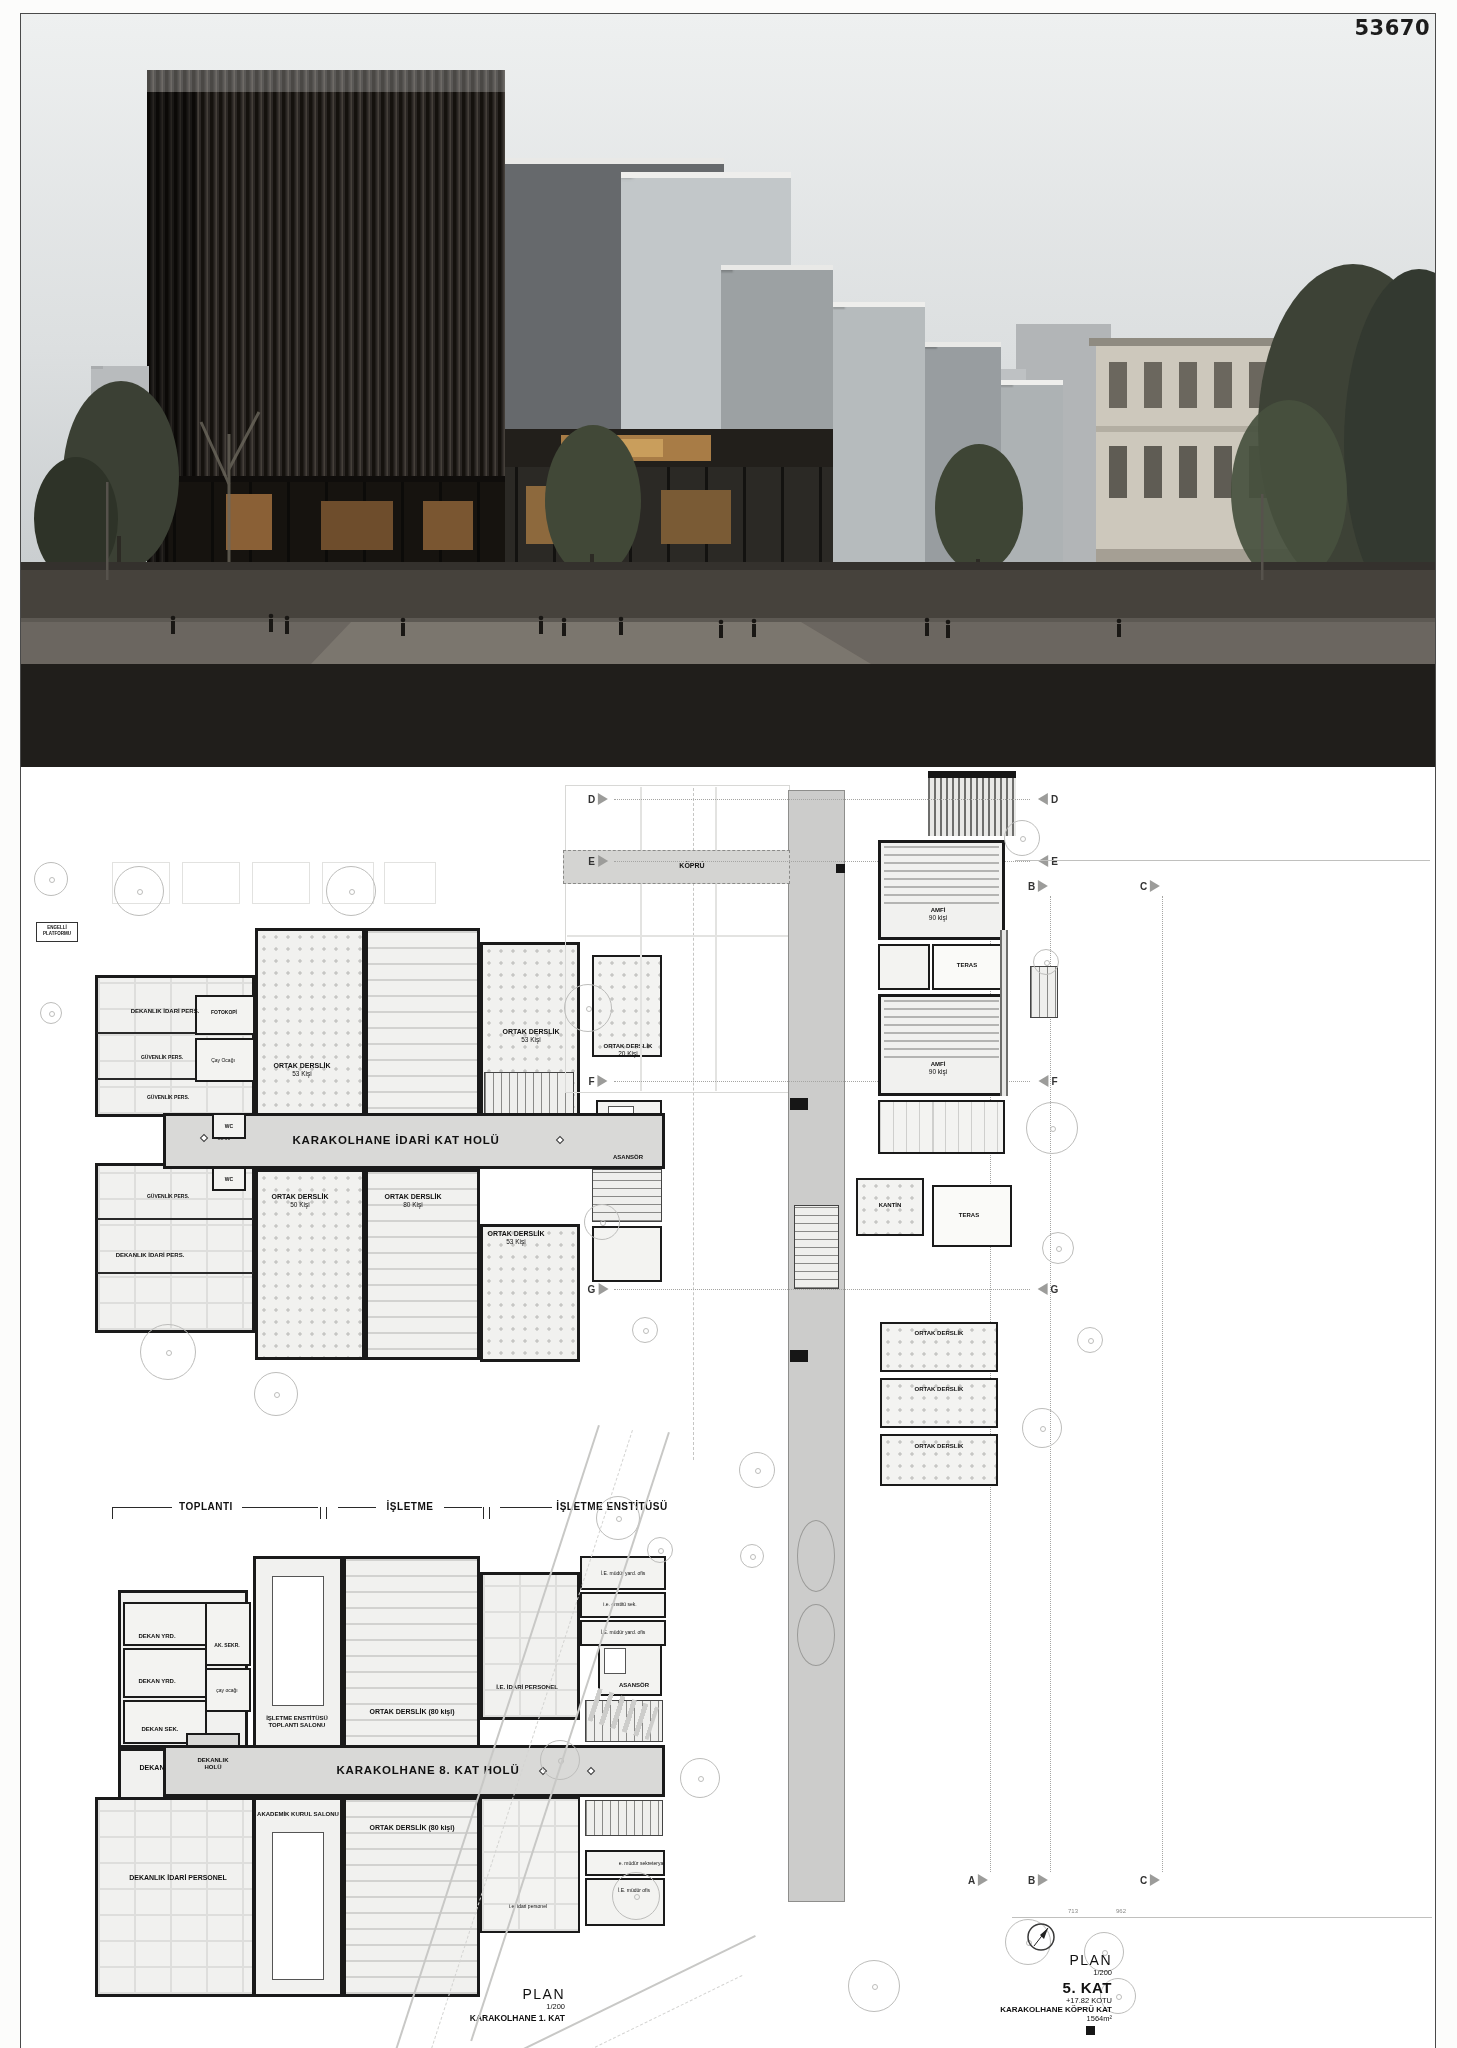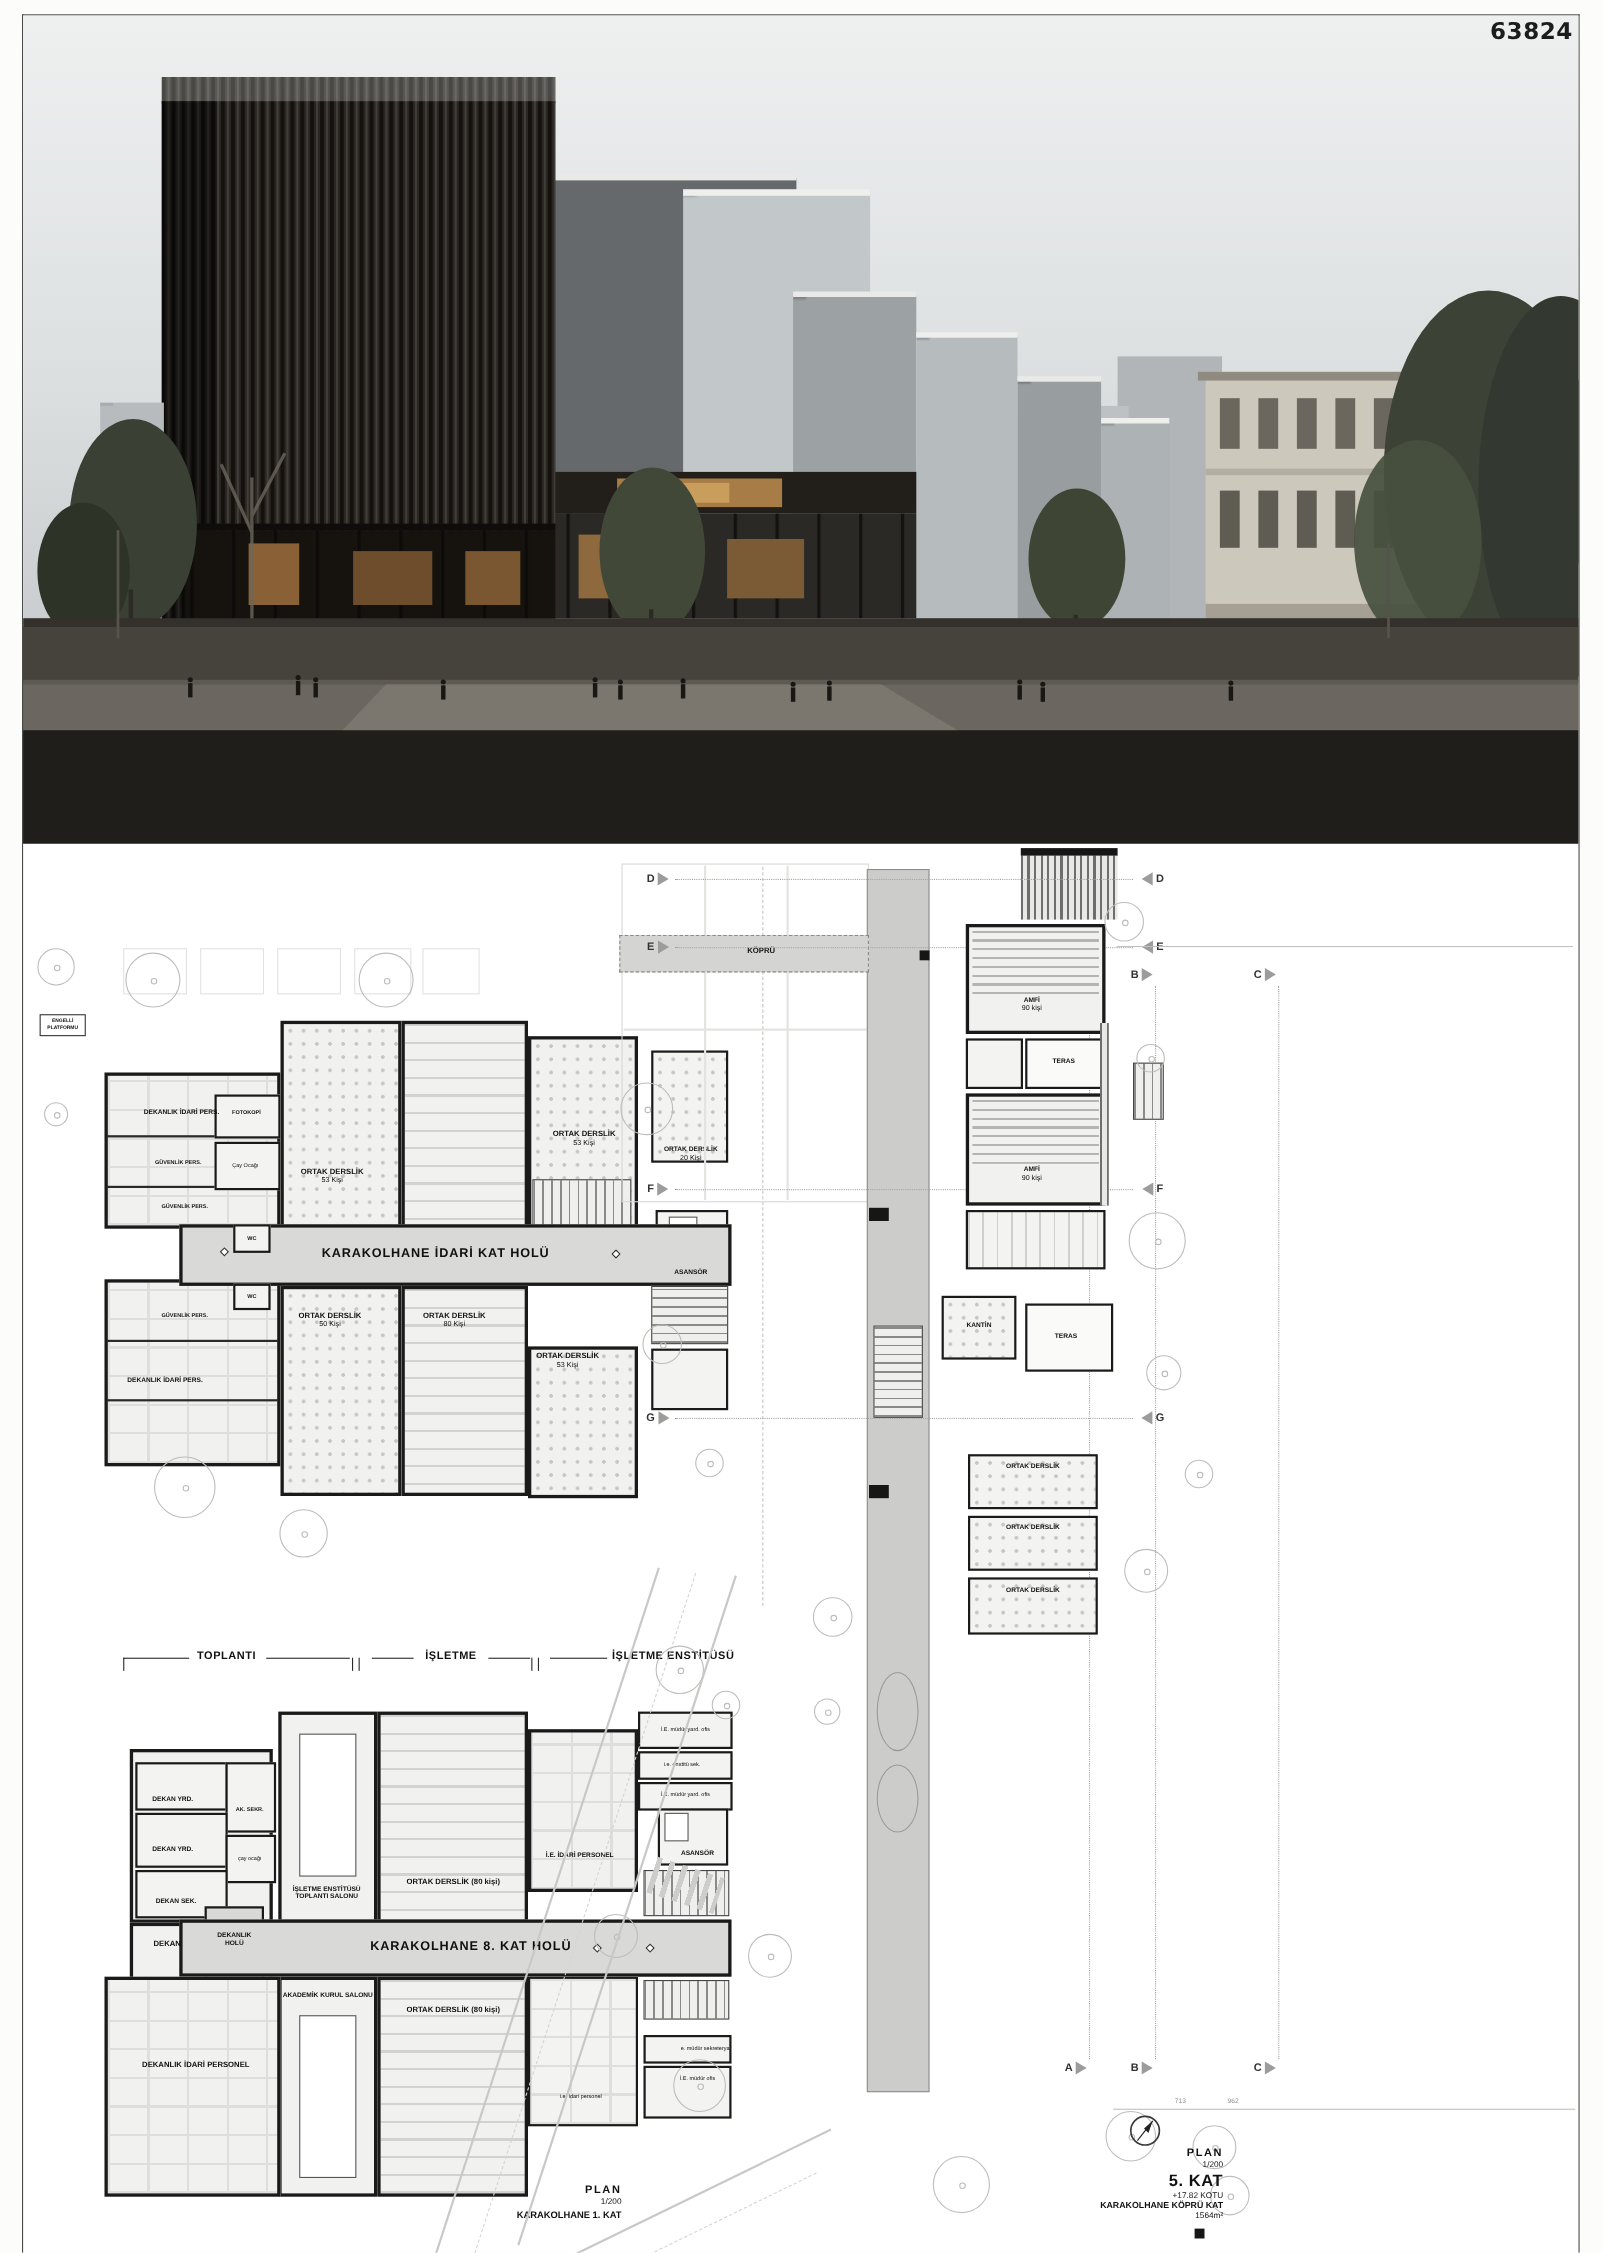--- a/index.html
+++ b/index.html
@@ -42,21 +42,21 @@
 .fline{position:absolute;background:#e3e3e1}
 .ell{position:absolute;border:1.2px solid #9a9a98;border-radius:50%}
 .ctx{position:absolute;border:1px solid #e2e2e0}
 .dia{position:absolute;width:6px;height:6px;border:1px solid #333;background:#fff;transform:rotate(45deg)}
 .dim{position:absolute;font-size:6px;color:#8a8a88}
 .dimline{position:absolute;height:0;border-top:1px solid #c0c0be}
 .bseg{position:absolute;height:0;border-top:1.5px solid #2a2a2a}
 .btick{position:absolute;width:0;border-left:1.5px solid #2a2a2a;height:12px}
 .blabel{position:absolute;transform:translate(-50%,-50%);font-weight:700;font-size:10px;letter-spacing:.5px}
 .title{position:absolute;text-align:right;color:#111}
-.title .w{font-weight:700;font-size:10px;letter-spacing:1.5px}
+.title .w{font-weight:400;font-size:14px;letter-spacing:1.5px}
 .title .sc{font-size:7.5px}
 .title .n{font-weight:700;font-size:8.5px;margin-top:2px}
 .title .fl{font-weight:700;font-size:15px;margin-top:2px;letter-spacing:.5px}
 .title .lv{font-size:7.5px}
 .title .rf{font-weight:700;font-size:8px}
 .title .ar{font-size:7.5px}
 .roadline{position:absolute;width:1.5px;background:#c8c8c6;transform-origin:top left}
 .roaddash{position:absolute;width:0;border-left:1.5px dashed #d4d4d2;transform-origin:top left}
 .cross{position:absolute;background-image:repeating-linear-gradient(90deg,#cdcdcb 0 5px,rgba(0,0,0,0) 5px 12px);transform-origin:top left}
 .ebox{position:absolute;border:1px solid #333;font:700 4.5px "Liberation Sans",sans-serif;text-align:center;line-height:1.3;padding-top:2px;background:#fff}
@@ -205,21 +205,21 @@
       <circle cx="927" cy="608" r="2.3"></circle>
     <rect x="1096" y="610" width="4" height="13"></rect>
       <circle cx="1098" cy="607" r="2.3"></circle>
     <rect x="150" y="607" width="4" height="13"></rect>
       <circle cx="152" cy="604" r="2.3"></circle>
     <rect x="598" y="608" width="4" height="13"></rect>
       <circle cx="600" cy="605" r="2.3"></circle>
   </g>
 </svg>
 
-<div id="board-num">63824</div>
+<div id="board-num">53670</div>
 
 <div class="ctx" style="left:112px;top:862px;width:58px;height:42px"></div>
 <div class="ctx" style="left:182px;top:862px;width:58px;height:42px"></div>
 <div class="ctx" style="left:252px;top:862px;width:58px;height:42px"></div>
 <div class="ctx" style="left:322px;top:862px;width:52px;height:42px"></div>
 <div class="ctx" style="left:384px;top:862px;width:52px;height:42px"></div>
 <div class="tree" style="left:114px;top:866px;width:50px;height:50px"></div>
 <div class="tree" style="left:326px;top:866px;width:50px;height:50px"></div>
 <div class="tree" style="left:34px;top:862px;width:34px;height:34px"></div>
 <div class="tree" style="left:40px;top:1002px;width:22px;height:22px"></div>

